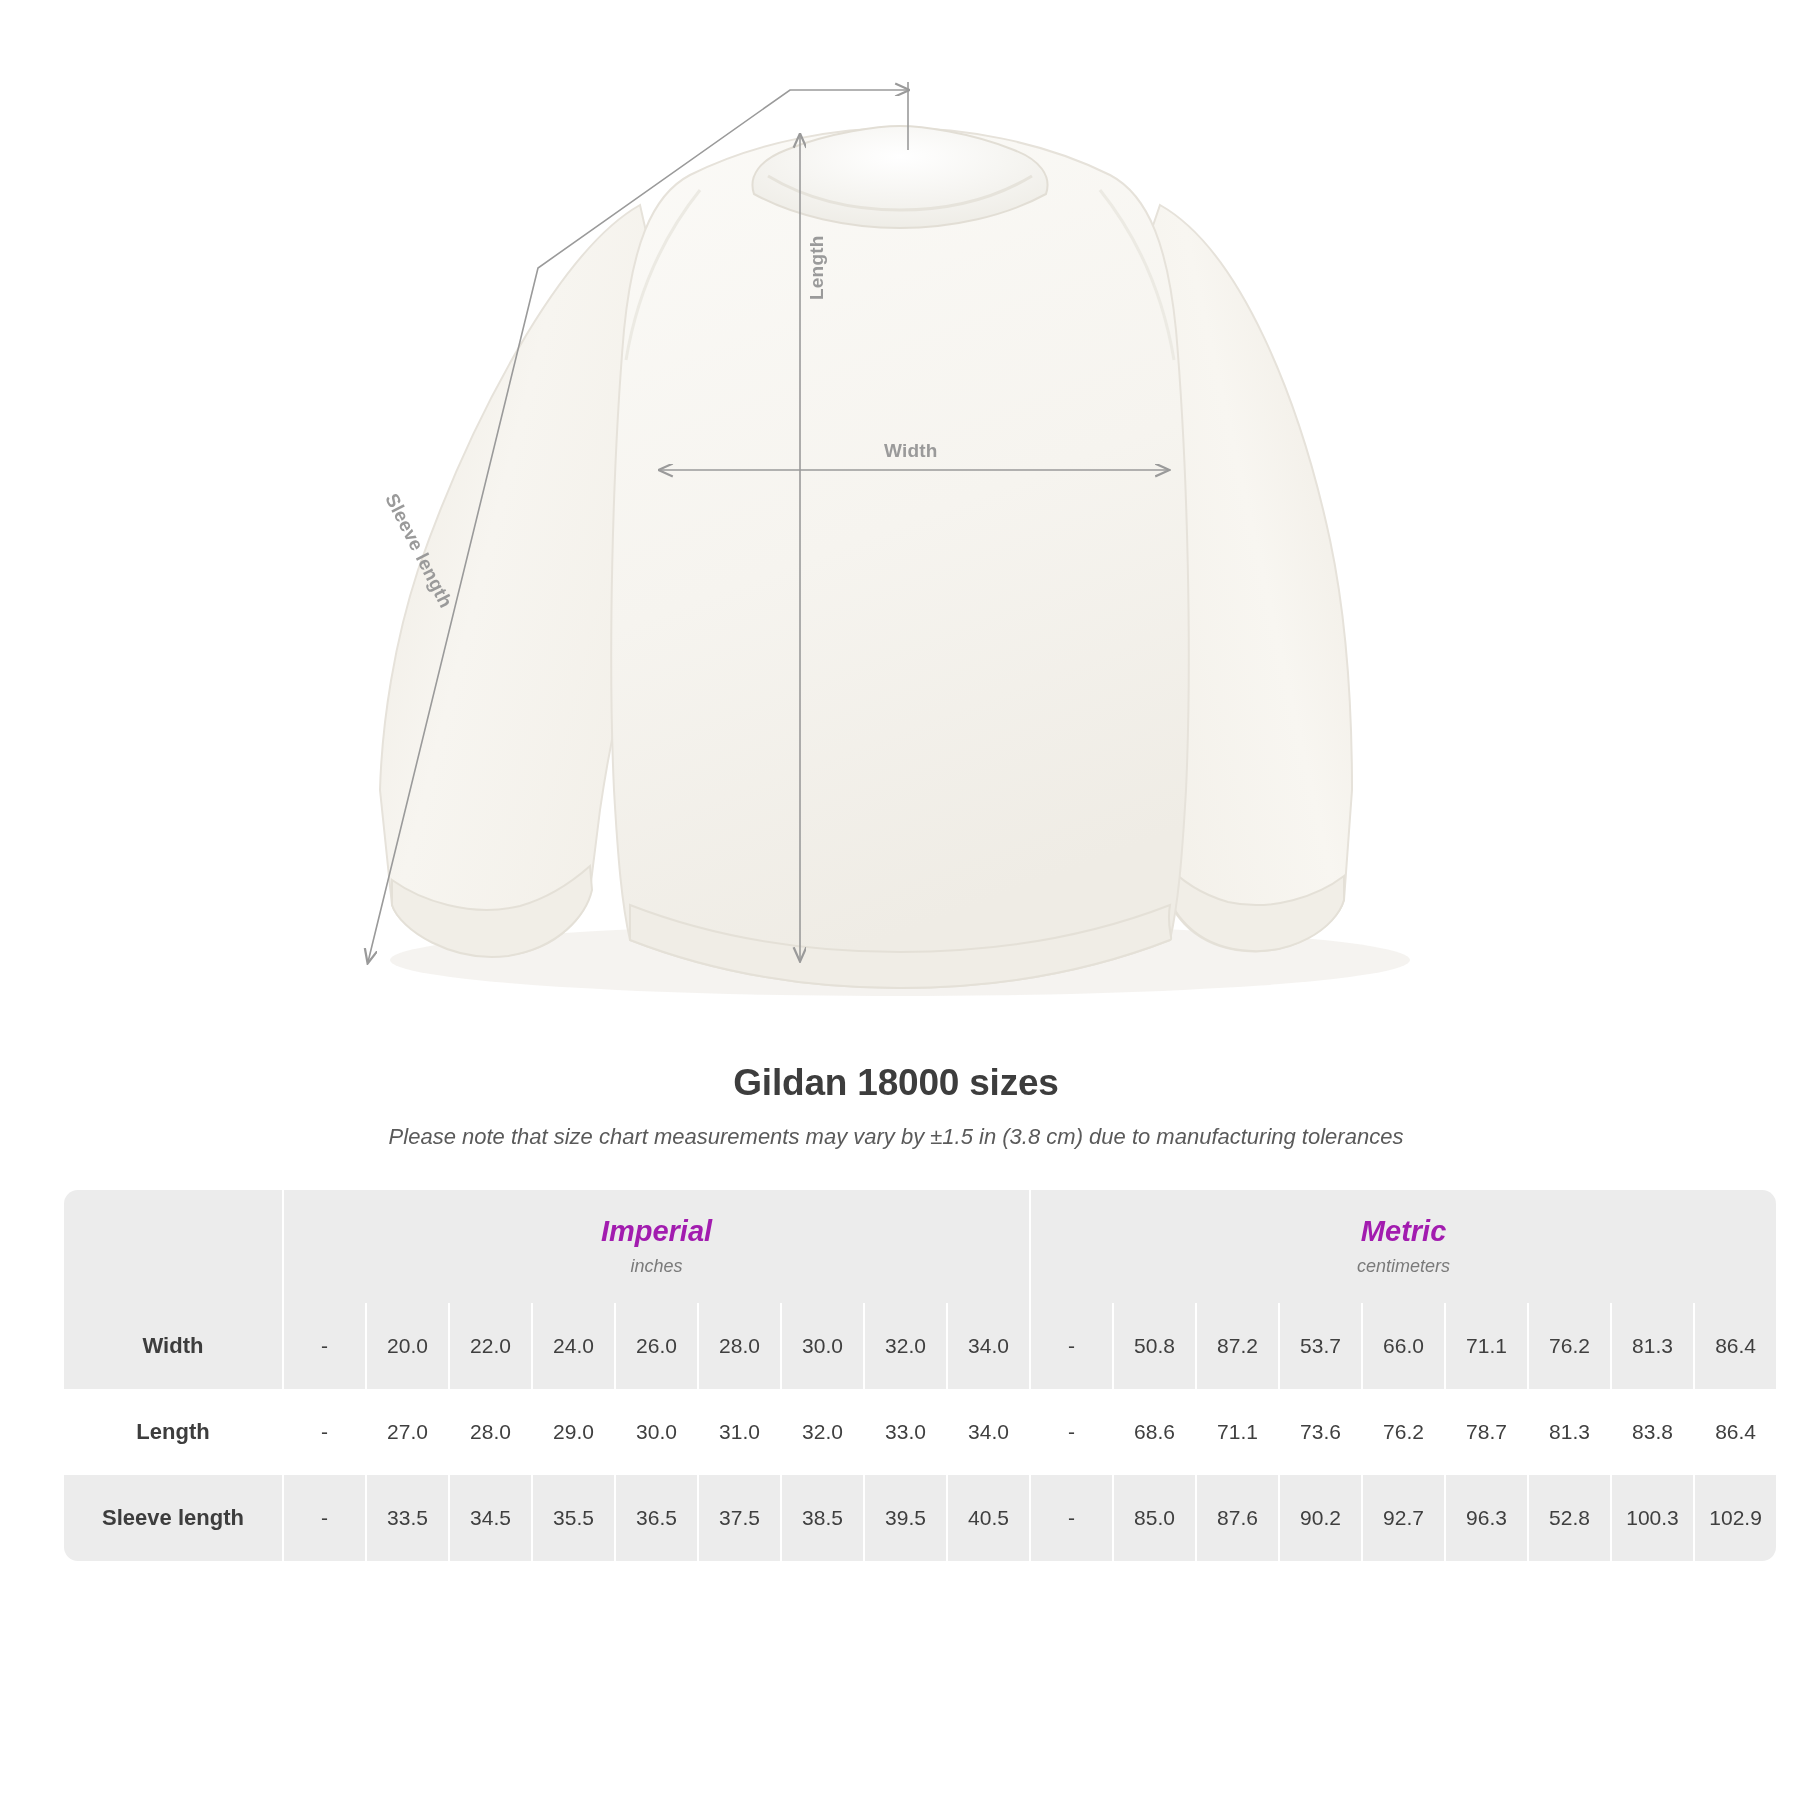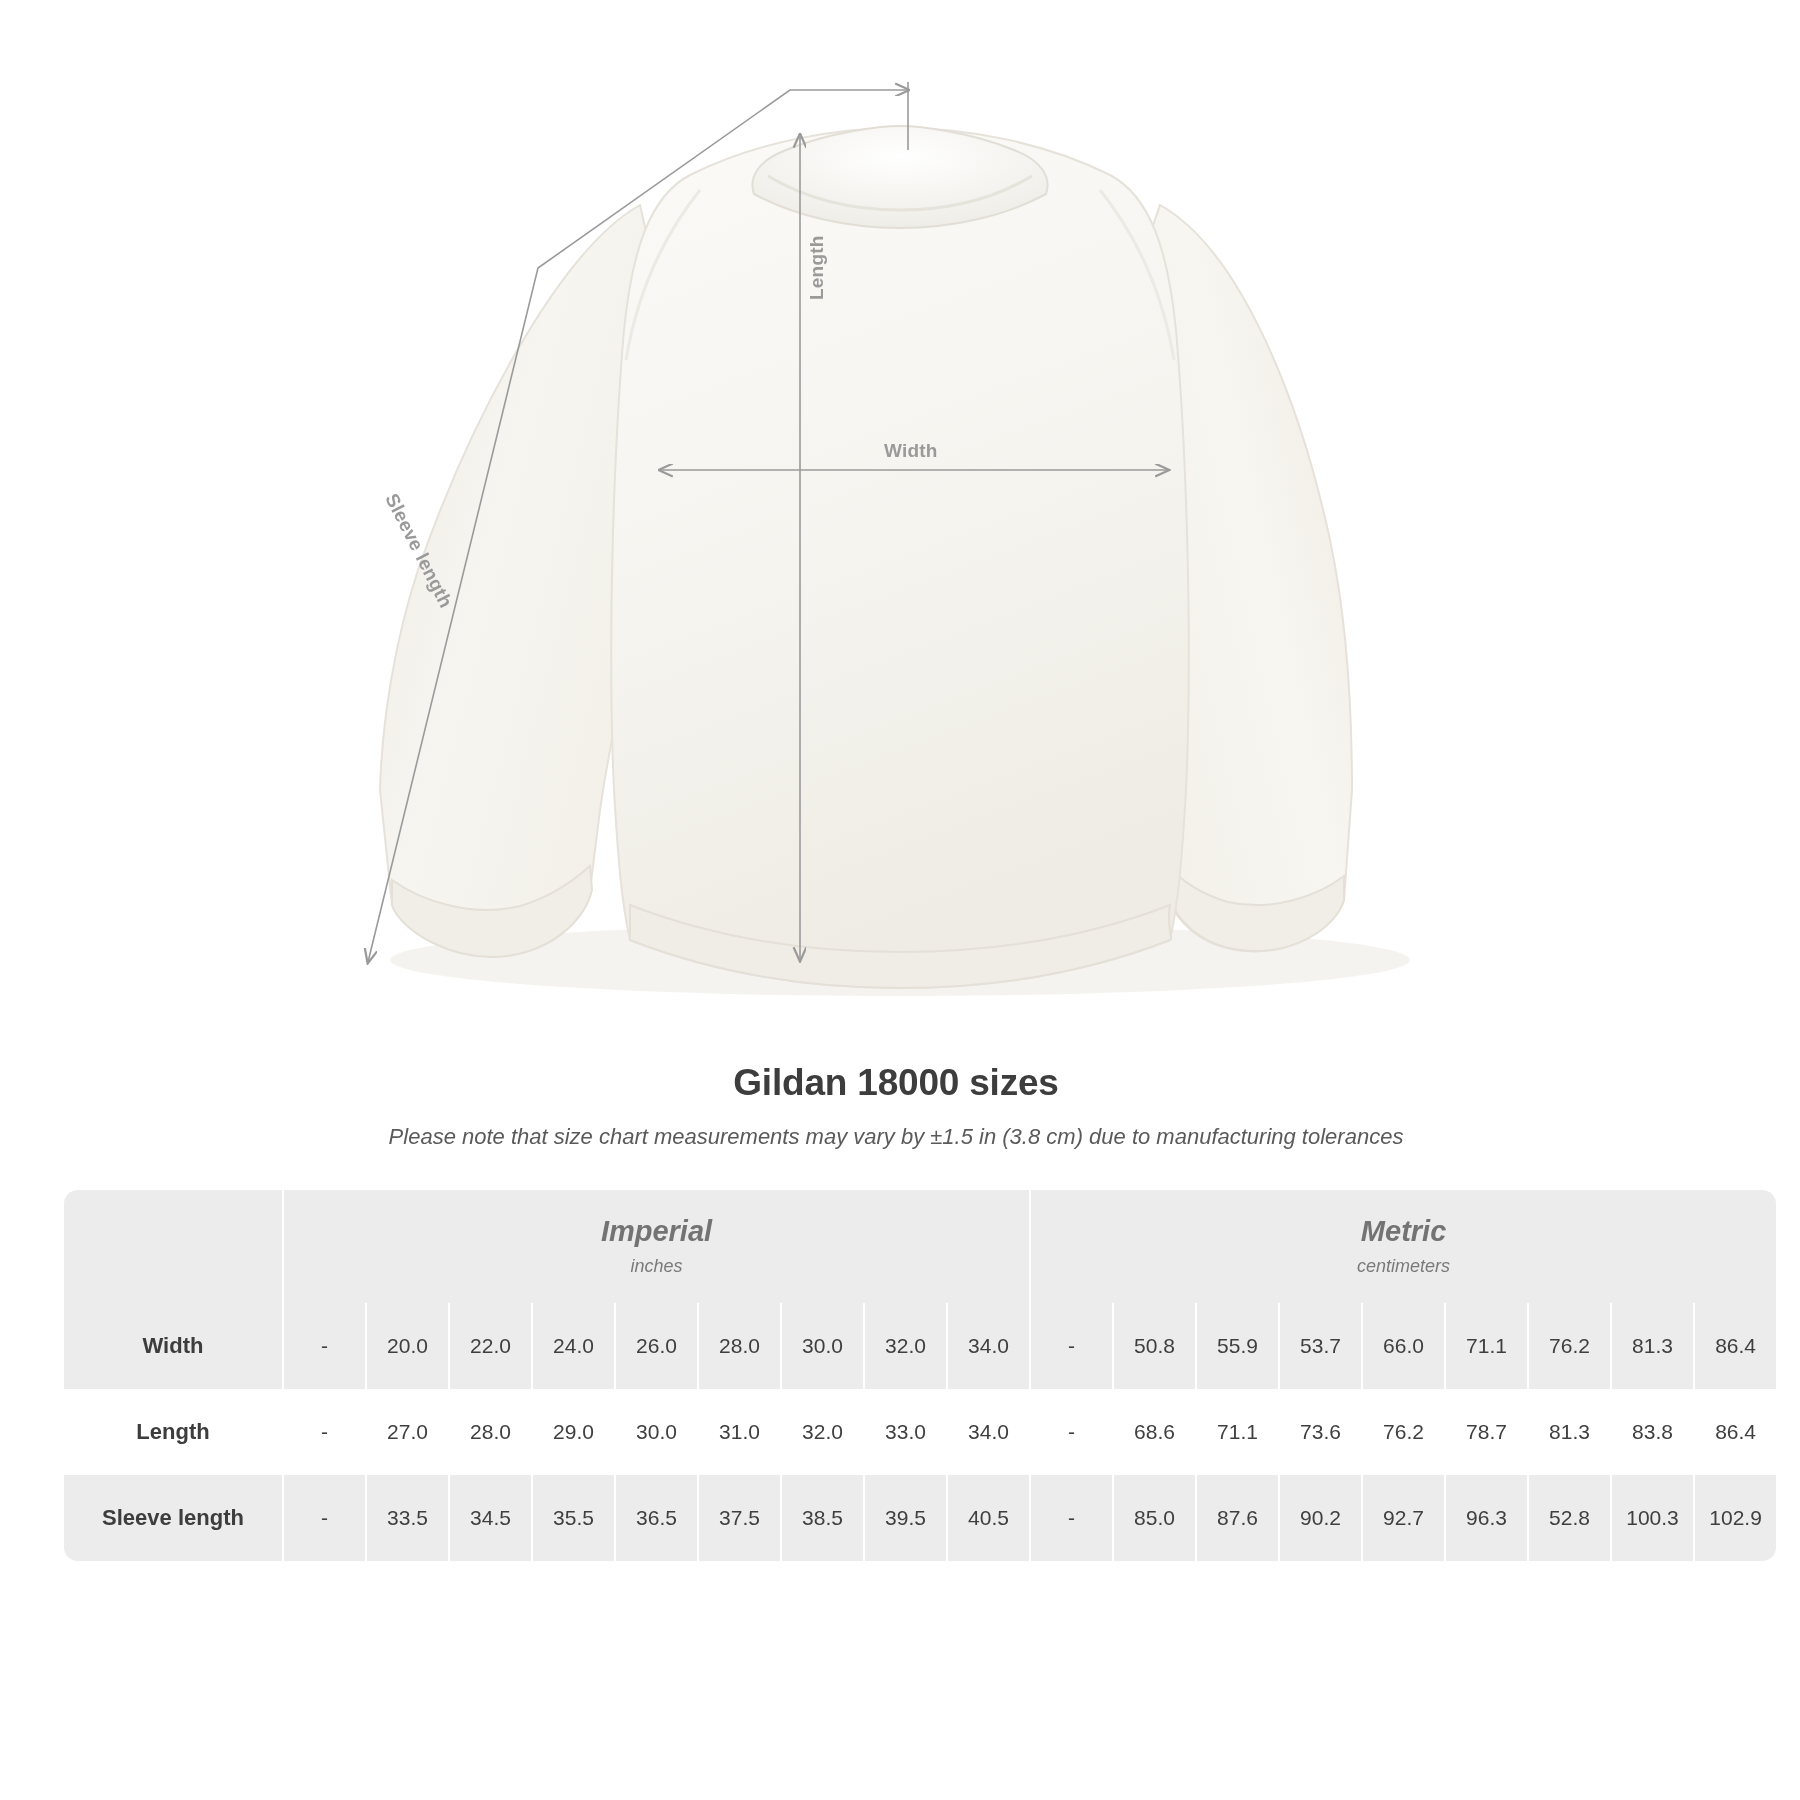--- a/index.html
+++ b/index.html
@@ -83,21 +83,21 @@
     background: #ececec;
     padding: 26px 0 26px 0;
     text-align: center;
     vertical-align: middle;
   }
   thead .unit-row td.blank { background: #ececec; }
   .unit-name {
     font-size: 29px;
     font-weight: bold;
     font-style: italic;
-    color: #737373;
+    color: #a21caf;
     line-height: 1.1;
   }
   .unit-sub {
     font-size: 18px;
     font-style: italic;
     color: #7a7a7a;
     margin-top: 8px;
   }
   .unit-row td:first-child { border-top-left-radius: 14px; }
   .unit-row td:last-child { border-top-right-radius: 14px; }
@@ -285,21 +285,21 @@
           <td>20.0</td>
           <td>22.0</td>
           <td>24.0</td>
           <td>26.0</td>
           <td>28.0</td>
           <td>30.0</td>
           <td>32.0</td>
           <td>34.0</td>
           <td>-</td>
           <td>50.8</td>
-          <td>55.9</td>
+          <td>87.2</td>
           <td>53.7</td>
           <td>66.0</td>
           <td>71.1</td>
           <td>76.2</td>
           <td>81.3</td>
           <td>86.4</td>
         </tr>
         <tr class="plain">
           <th class="rowhead">Length</th>
           <td>-</td>

